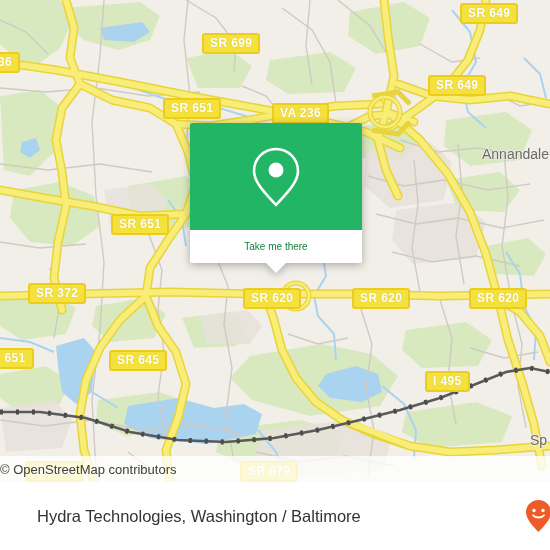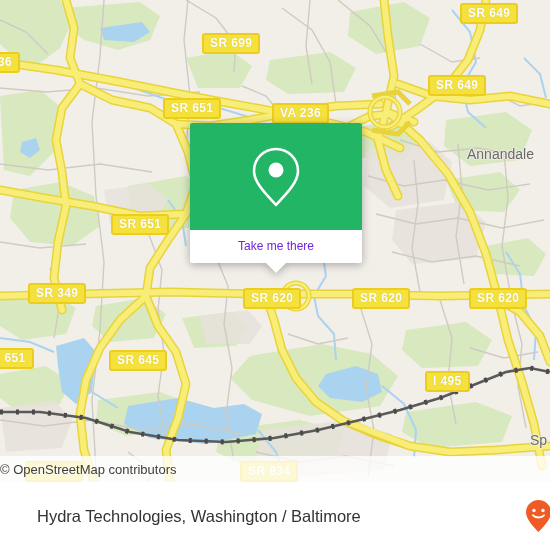--- a/index.html
+++ b/index.html
@@ -85,22 +85,22 @@
   #popup-foot {
     height: 33px;
     background: #ffffff;
     border-radius: 0 0 2px 2px;
     display: flex;
     align-items: center;
     justify-content: center;
     position: relative;
   }
   #popup-foot-label {
-    color: #6d28d9;
-    font-size: 12px;
+    color: #15803d;
+    font-size: 10px;
     line-height: 17px;
   }
   #popup-tail {
     position: absolute;
     left: 50%;
     bottom: -10px;
     margin-left: -11px;
     width: 0; height: 0;
     border-left: 11px solid transparent;
     border-right: 11px solid transparent;
@@ -320,31 +320,31 @@
       </g>
     </svg>
 
     <div class="shield" style="left:460px; top:3px;">SR 649</div>
     <div class="shield" style="left:202px; top:33px;">SR 699</div>
     <div class="shield" style="left:-10px; top:52px;">36</div>
     <div class="shield" style="left:428px; top:75px;">SR 649</div>
     <div class="shield" style="left:163px; top:98px;">SR 651</div>
     <div class="shield" style="left:272px; top:103px;">VA 236</div>
     <div class="shield" style="left:111px; top:214px;">SR 651</div>
-    <div class="shield" style="left:28px;  top:283px;">SR 349</div>
+    <div class="shield" style="left:28px;  top:283px;">SR 372</div>
     <div class="shield" style="left:243px; top:288px;">SR 620</div>
     <div class="shield" style="left:352px; top:288px;">SR 620</div>
     <div class="shield" style="left:469px; top:288px;">SR 620</div>
     <div class="shield" style="left:-11px; top:348px;">I 651</div>
     <div class="shield" style="left:109px; top:350px;">SR 645</div>
     <div class="shield" style="left:425px; top:371px;">I 495</div>
     <div class="shield" style="left:25px;  top:461px;">SR 645</div>
-    <div class="shield" style="left:240px; top:461px;">SR 834</div>
-
-    <div class="placelabel" style="left:467px; top:146px;">Annandale</div>
+    <div class="shield" style="left:240px; top:461px;">SR 879</div>
+
+    <div class="placelabel" style="left:482px; top:146px;">Annandale</div>
     <div class="placelabel" style="left:530px; top:432px;">Sp</div>
 
     <div id="popup">
       <div id="popup-head">
         <svg width="52" height="64" viewBox="0 0 52 64">
           <path d="M26,4 C13.8,4 4,13.8 4,26 C4,38 17,50 26,60 C35,50 48,38 48,26 C48,13.8 38.2,4 26,4 Z" fill="none" stroke="#ffffff" stroke-width="2.6" stroke-linejoin="round"></path>
           <circle cx="26" cy="25" r="7.5" fill="#ffffff"></circle>
         </svg>
       </div>
       <div id="popup-foot">

